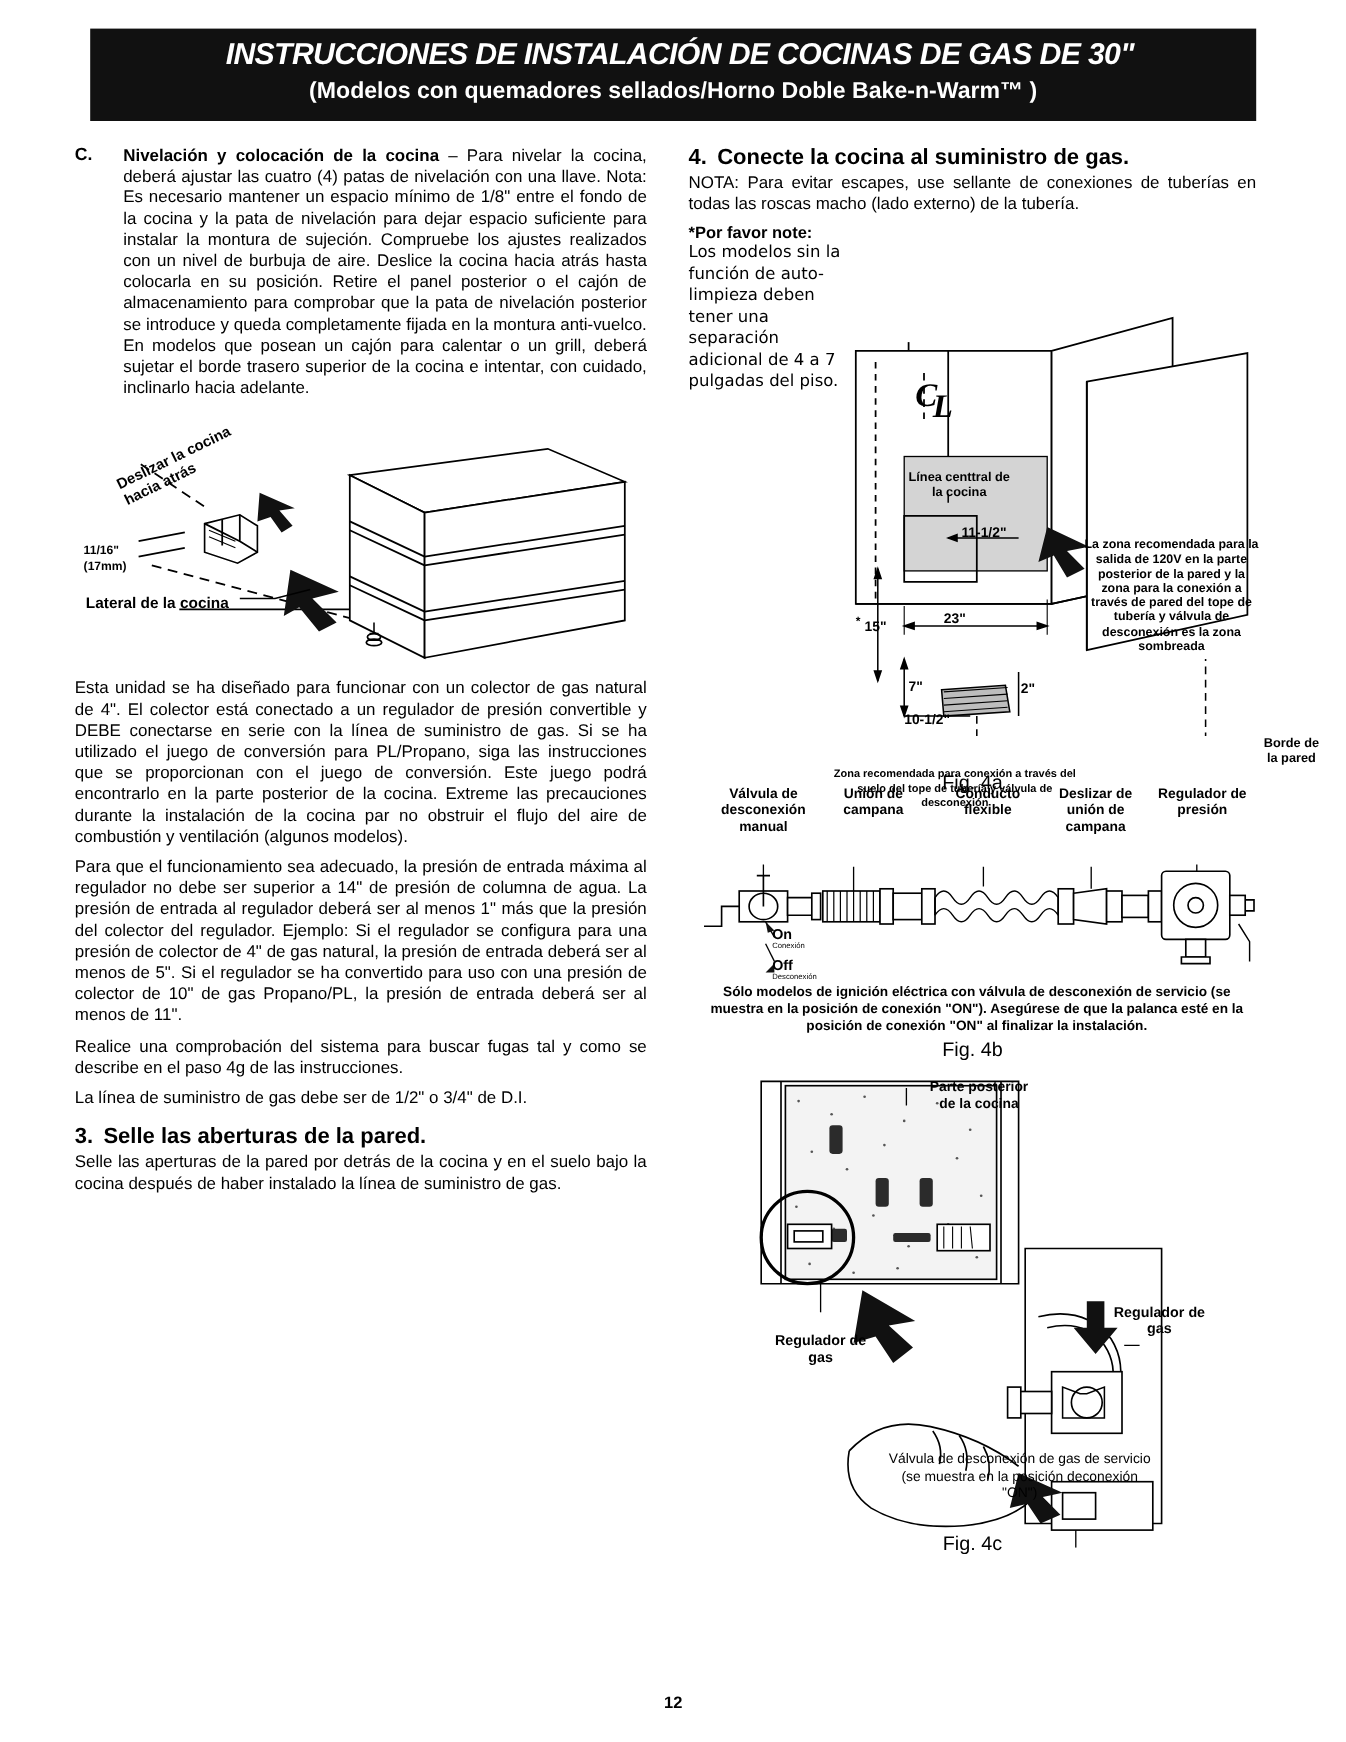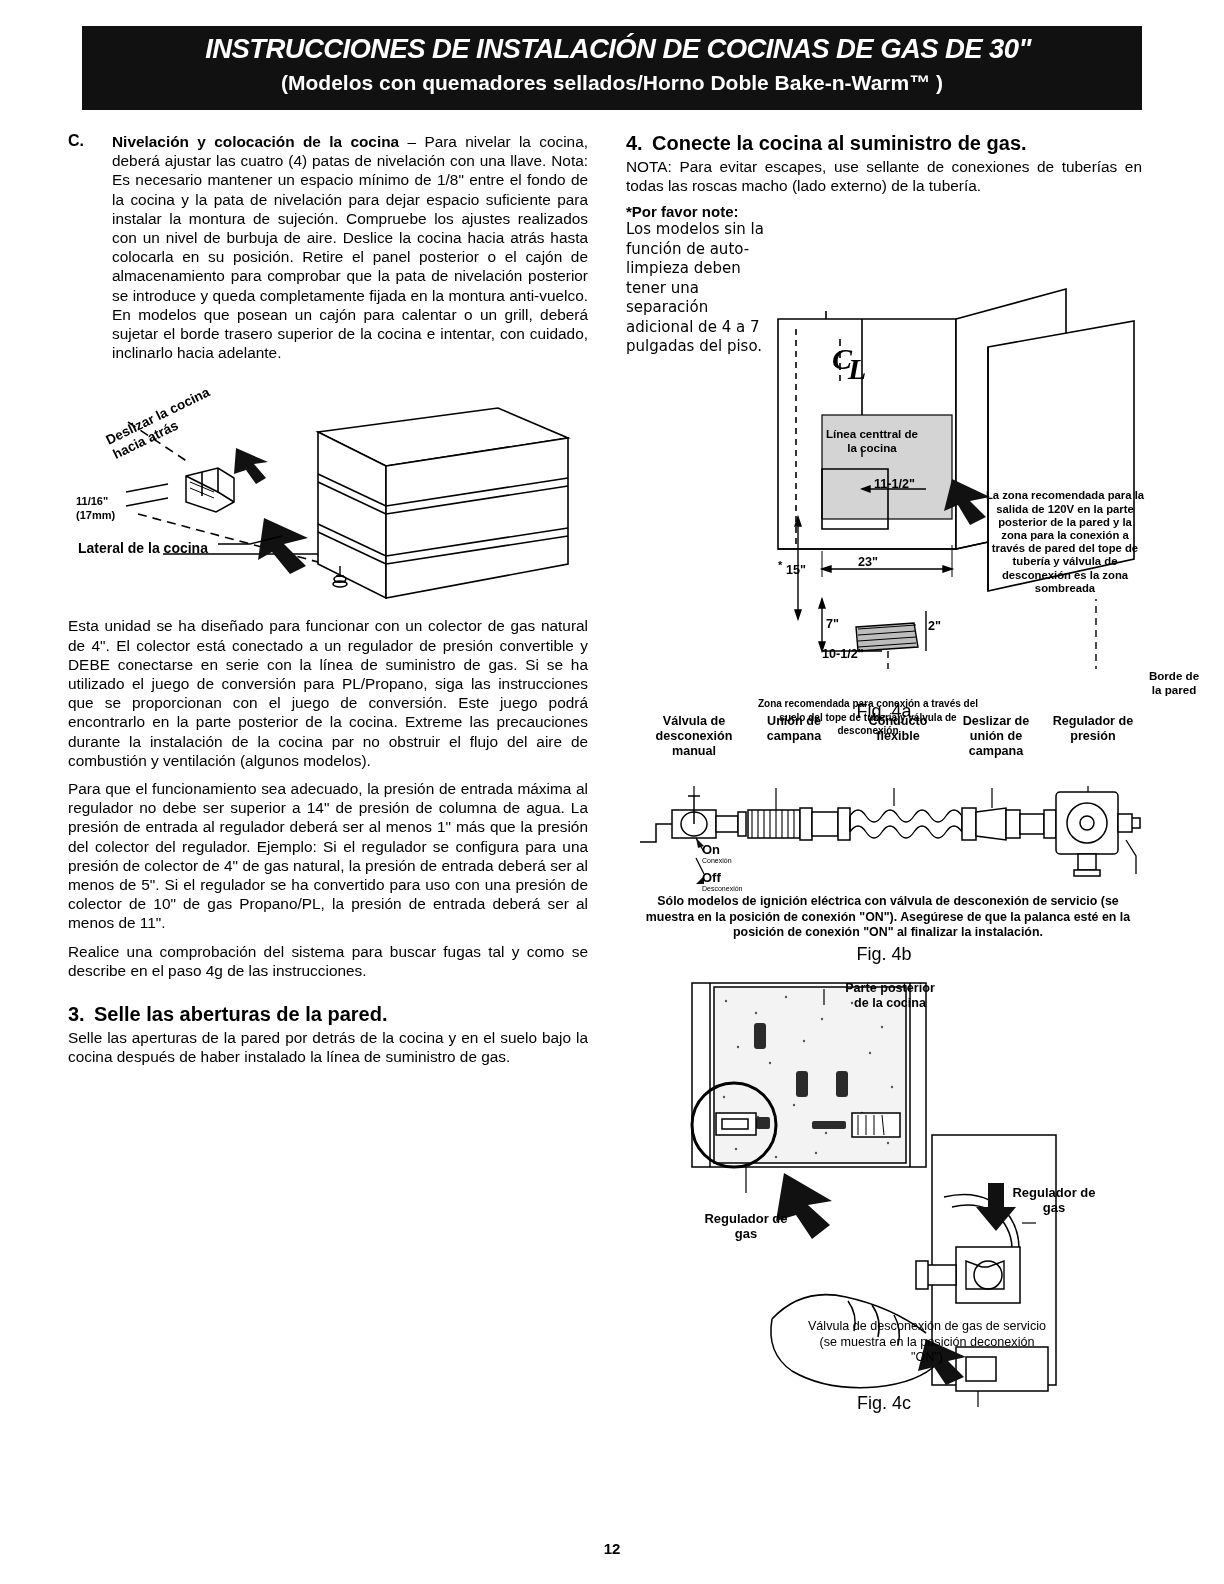--- a/index.html
+++ b/index.html
@@ -328,20 +328,21 @@
 
   <div class="gap"></div>
 
   <div>
     <p class="txt">Esta unidad se ha diseñado para funcionar con un colector de gas natural de 4". El colector está conectado a un regulador de presión convertible y DEBE conectarse en serie con la línea de suministro de gas. Si se ha utilizado el juego de conversión para PL/Propano, siga las instrucciones que se proporcionan con el juego de conversión. Este juego podrá encontrarlo en la parte posterior de la cocina. Extreme las precauciones durante la instalación de la cocina par no obstruir el flujo del aire de combustión y ventilación (algunos modelos).</p>
     <div class="gap-s"></div>
     <p class="txt">Para que el funcionamiento sea adecuado, la presión de entrada máxima al regulador no debe ser superior a 14" de presión de columna de agua. La presión de entrada al regulador deberá ser al menos 1" más que la presión del colector del regulador. Ejemplo: Si el regulador se configura para una presión de colector de 4" de gas natural, la presión de entrada deberá ser al menos de 5". Si el regulador se ha convertido para uso con una presión de colector de 10" de gas Propano/PL, la presión de entrada deberá ser al menos de 11".</p>
     <div class="gap-s"></div>
     <p class="txt">Realice una comprobación del sistema para buscar fugas tal y como se describe en el paso 4g de las instrucciones.</p>
     <div class="gap-s"></div>
+    <p class="txt">La línea de suministro de gas debe ser de 1/2" o 3/4" de D.I.</p>
   </div>
 
   <div class="gap"></div>
 
   <div>
     <div class="h-num"><span class="n">3.</span><span>Selle las aberturas de la pared.</span></div>
     <p class="txt">Selle las aperturas de la pared por detrás de la cocina y en el suelo bajo la cocina después de haber instalado la línea de suministro de gas.</p>
   </div>
 </div>
 

